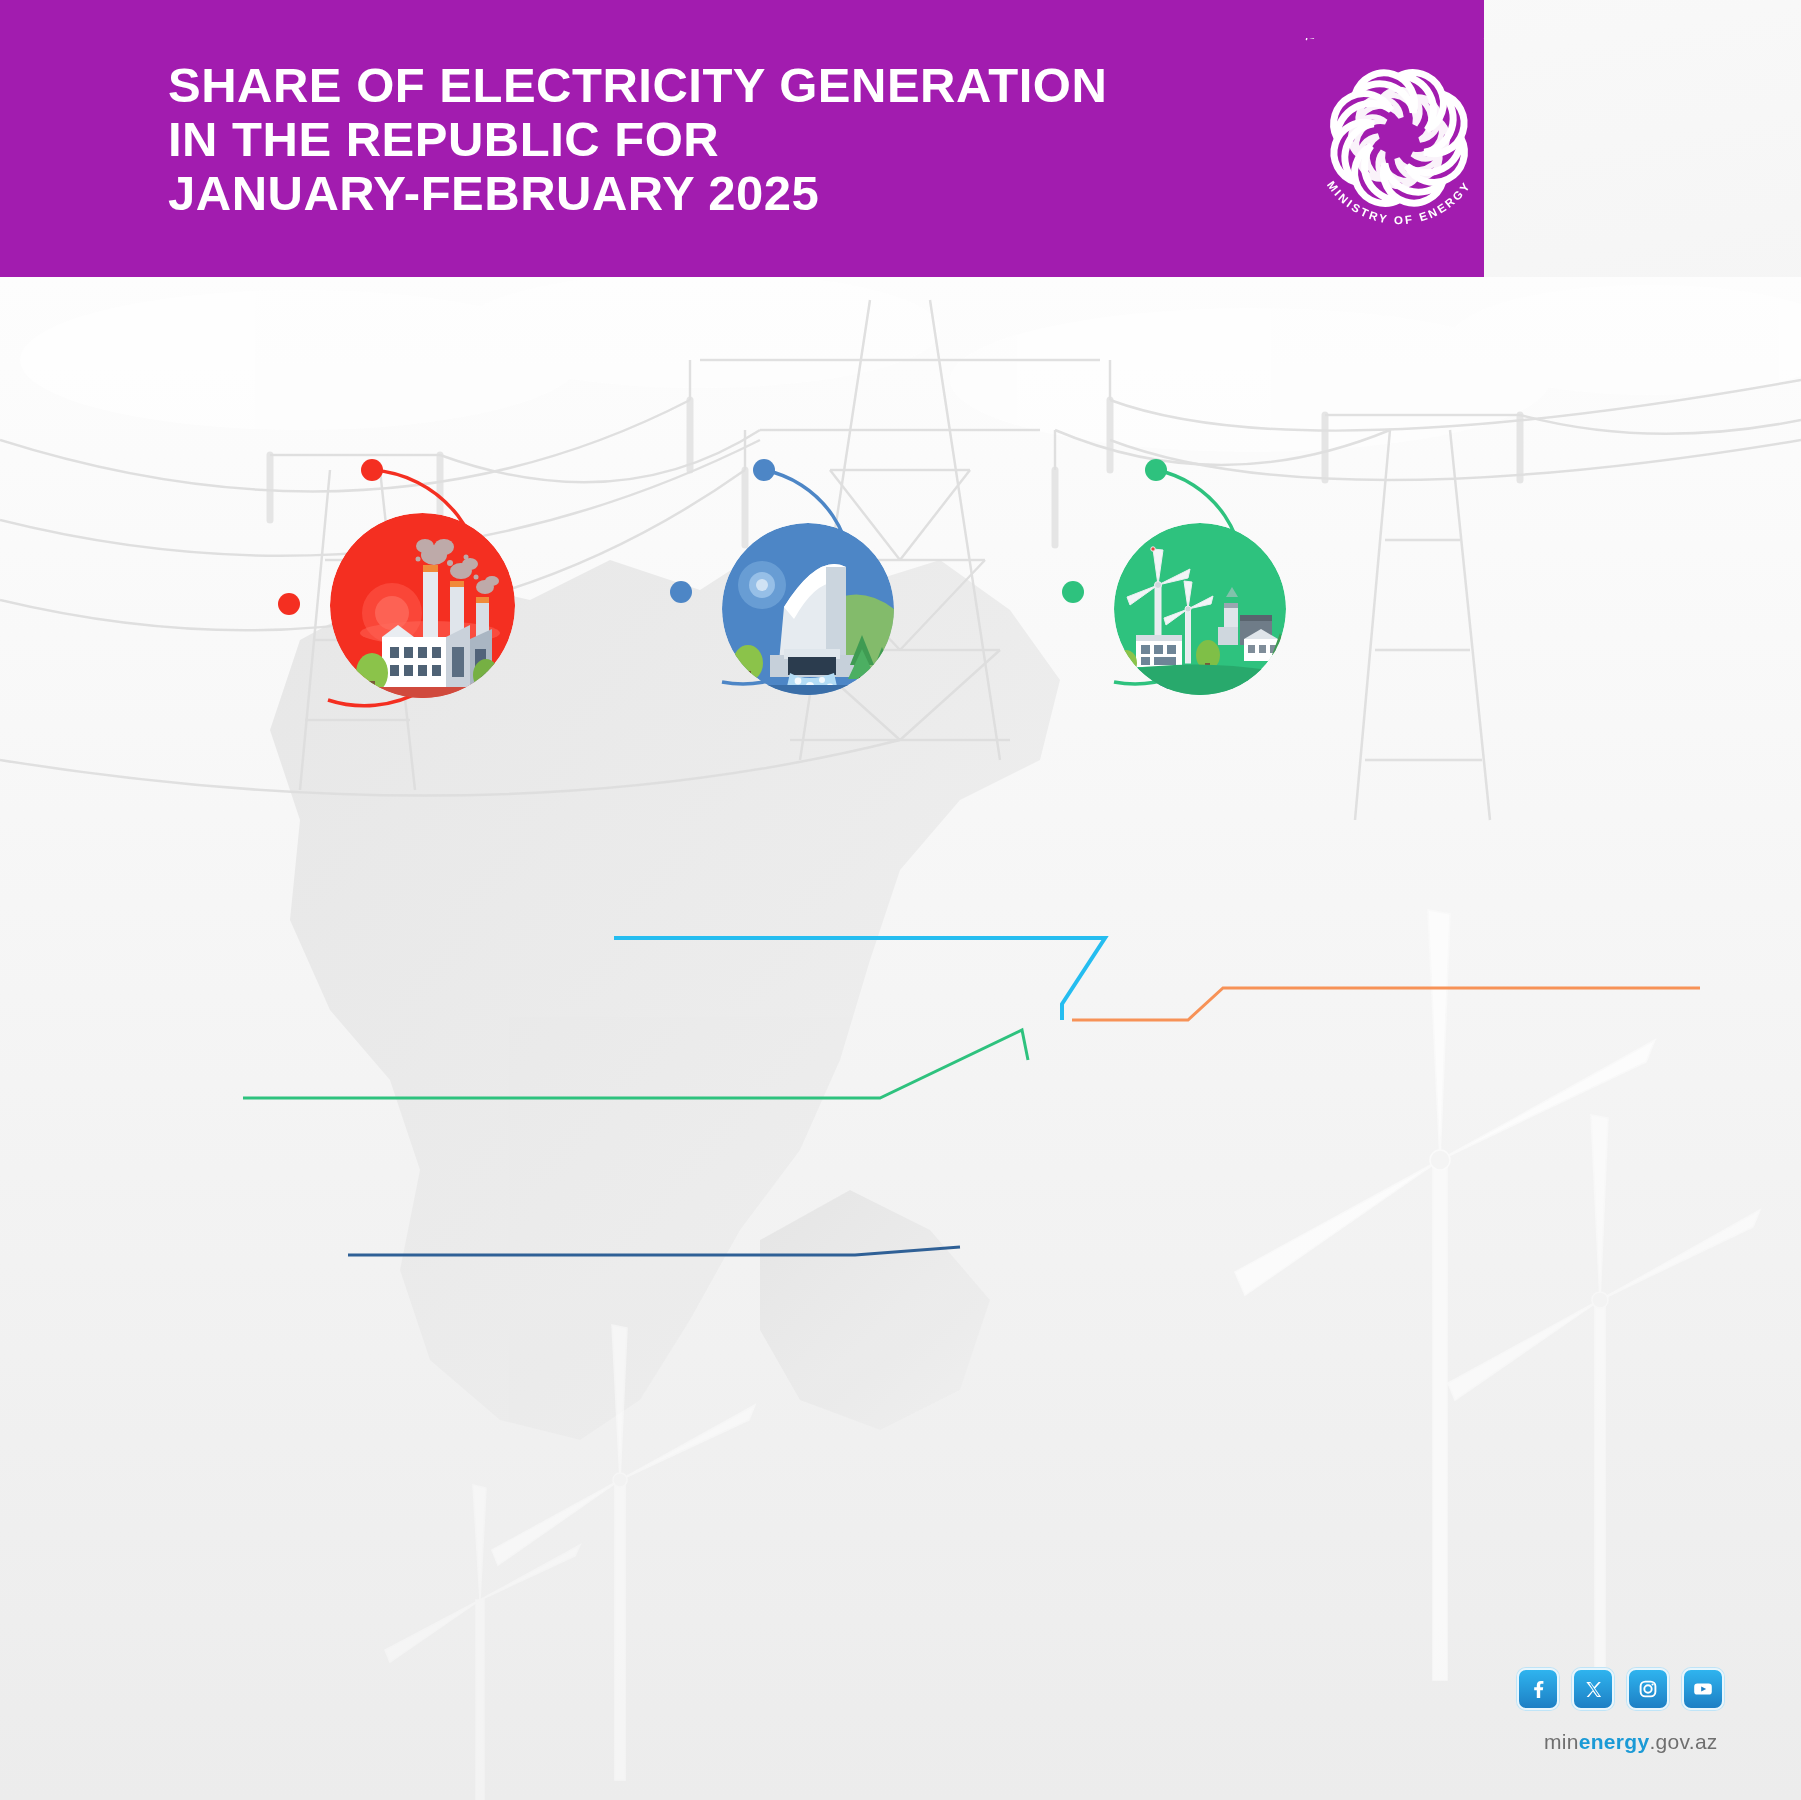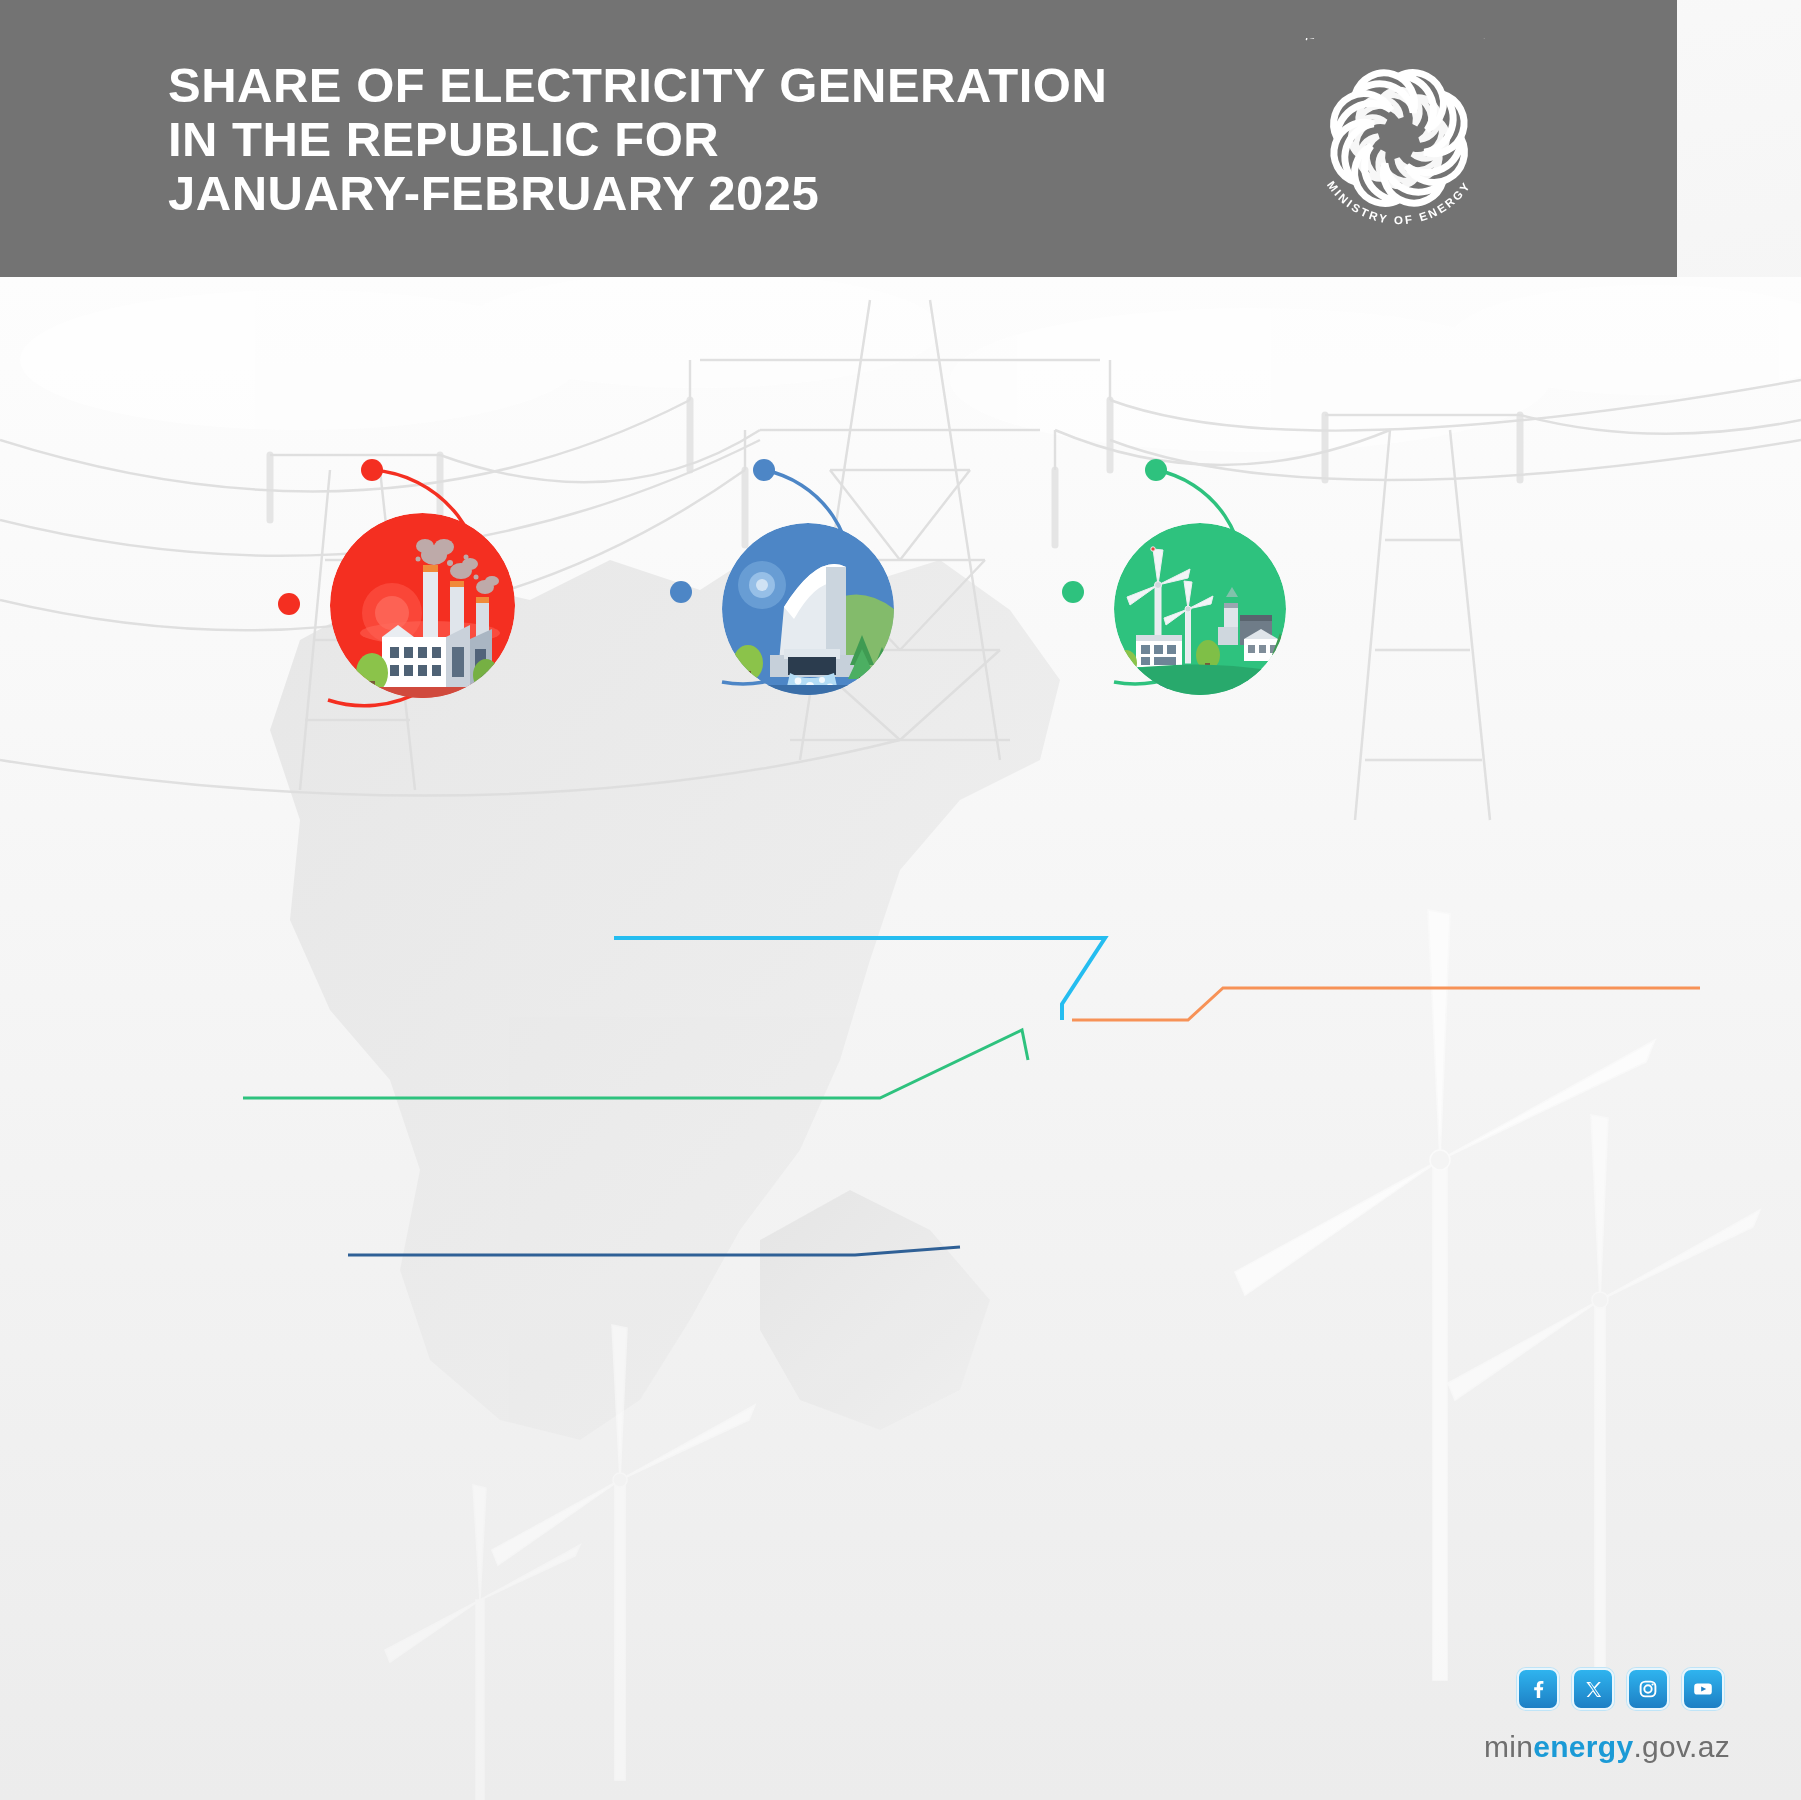--- a/index.html
+++ b/index.html
@@ -16,22 +16,22 @@
     position: absolute; inset: 0;
     background:
       linear-gradient(170deg, #fbfbfb 0%, #f4f4f4 35%, #eeeeee 70%, #e9e9e9 100%);
     z-index: 0;
   }
   #bg-art { position: absolute; inset: 0; z-index: 1; }
 
   
   #header {
     position: absolute; left: 0; top: 0;
-    width: 1677px; height: 277px;
-    background: #737373;
+    width: 1484px; height: 277px;
+    background: #a21caf;
     z-index: 10;
   }
   #header-title {
     position: absolute; left: 168px; top: 58px;
     color: #ffffff;
     font-size: 49px;
     font-weight: 700;
     line-height: 54px;
     letter-spacing: 0.5px;
     text-transform: uppercase;
@@ -140,22 +140,22 @@
   }
   .social-btn {
     width: 42px; height: 42px;
     border-radius: 9px;
     background: linear-gradient(180deg, #2fb4ef 0%, #1d7fc4 100%);
     border: 2px solid #e8f6fd;
     box-shadow: 0 0 0 1px #bfe4f7;
     display: flex; align-items: center; justify-content: center;
   }
   #site-url {
-    position: absolute; left: 1484px; top: 1730px;
-    font-size: 30px; font-weight: 400; color: #6f6f6f;
+    position: absolute; left: 1544px; top: 1730px;
+    font-size: 21px; font-weight: 400; color: #6f6f6f;
     letter-spacing: 0.3px; white-space: nowrap;
     z-index: 20;
   }
   #site-url b { color: #1b9ad6; font-weight: 700; }
 </style>
 </head>
 <body>
 
 <div id="bg-layer"></div>
 

